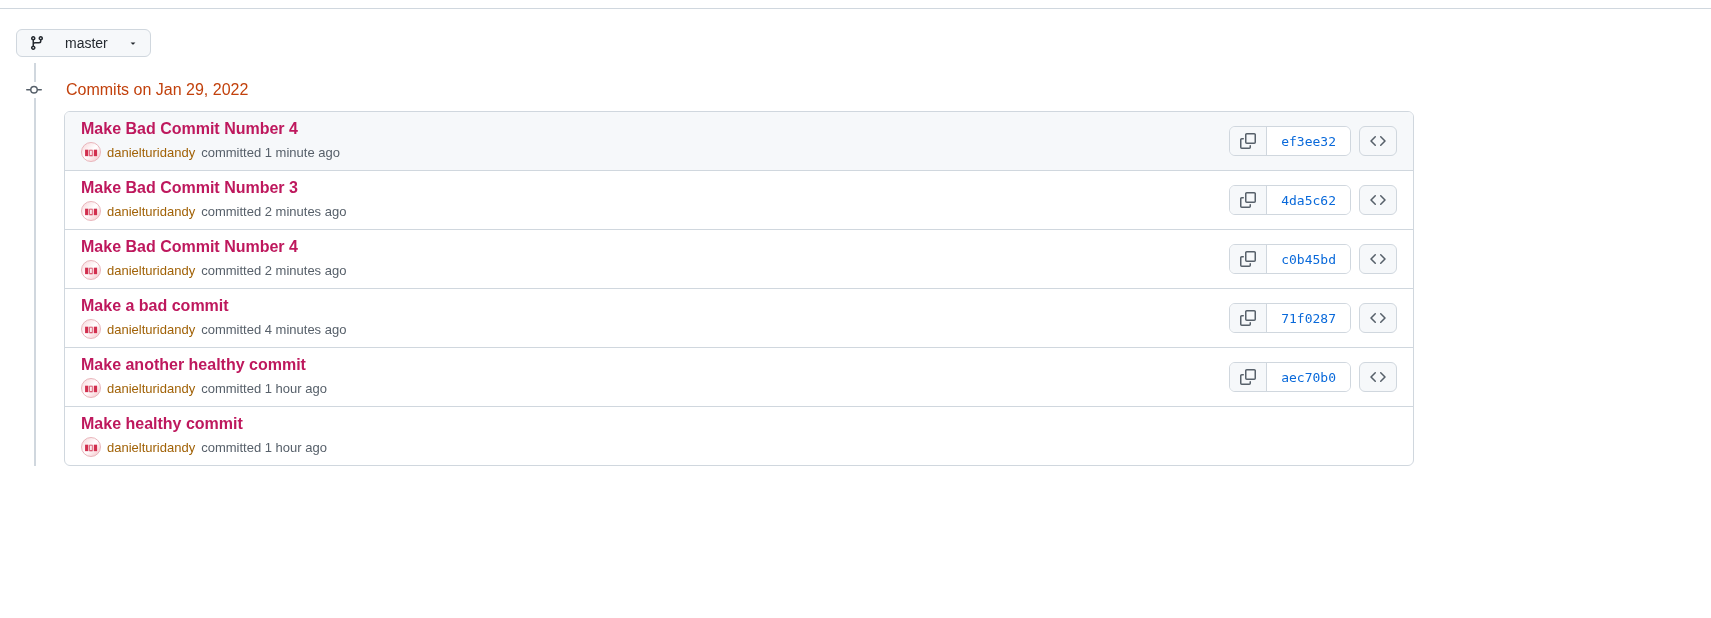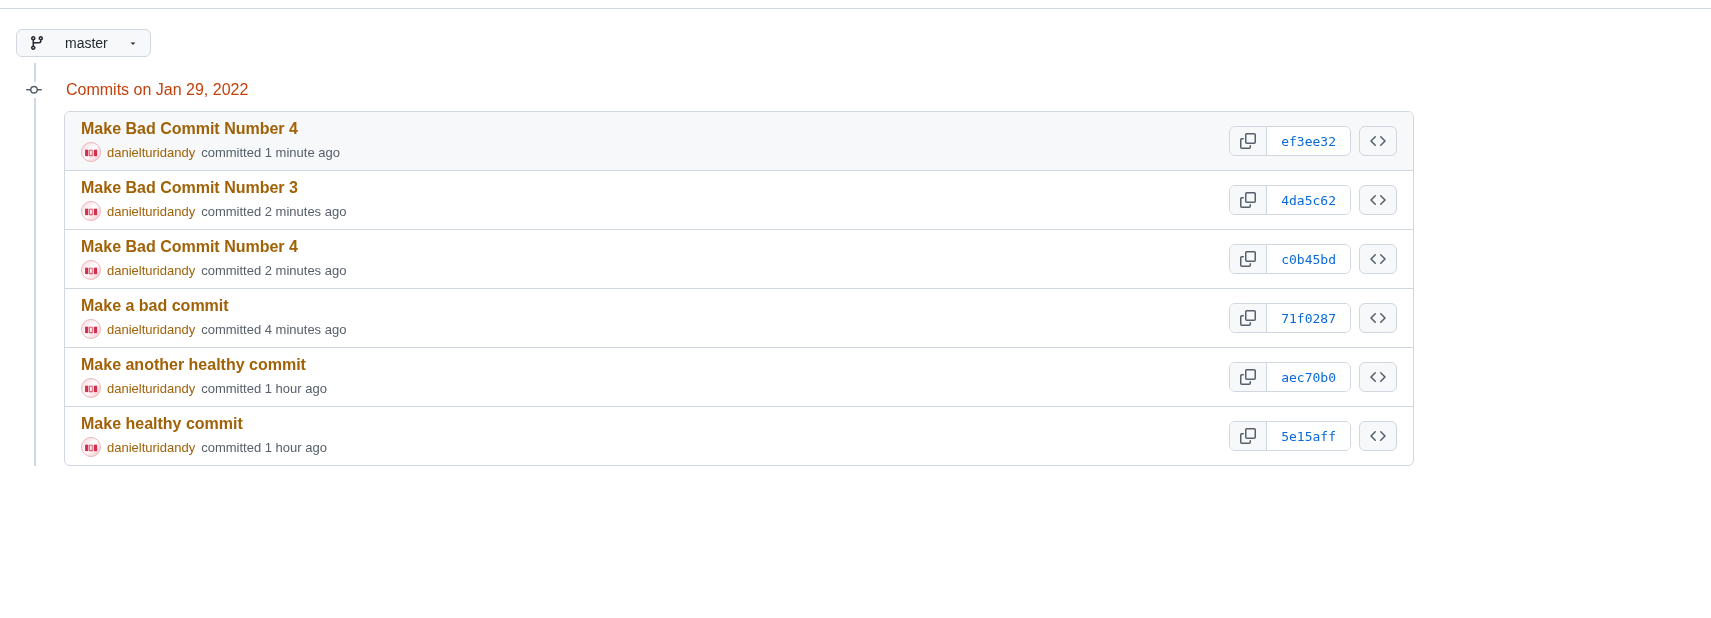--- a/index.html
+++ b/index.html
@@ -88,21 +88,21 @@
     }
     .commit-item.highlighted {
       background: #f6f8fa;
     }
     .commit-info {
       flex: 1;
     }
     .commit-title {
       font-size: 16px;
       font-weight: 600;
-      color: #a16207;
+      color: #be185d;
       margin-bottom: 4px;
       cursor: pointer;
     }
     .commit-meta {
       display: flex;
       align-items: center;
       gap: 6px;
       font-size: 13px;
       color: #57606a;
     }
@@ -361,37 +361,17 @@
 
   <div class="commit-item">
     <div class="commit-info">
       <div class="commit-title">Make healthy commit</div>
       <div class="commit-meta">
         <span class="avatar">▮▯▮</span>
         <span class="author-name">danielturidandy</span>
         <span>committed 1 hour ago</span>
       </div>
     </div>
-    <div class="commit-actions">
-      <div class="sha-group">
-        <button class="copy-btn">
-          <span>
-            <svg width="16" height="16" viewBox="0 0 16 16" fill="currentColor">
-              <path fill-rule="evenodd" d="M0 6.75C0 5.784.784 5 1.75 5h1.5a.75.75 0 010 1.5h-1.5a.25.25 0 00-.25.25v7.5c0 .138.112.25.25.25h7.5a.25.25 0 00.25-.25v-1.5a.75.75 0 011.5 0v1.5A1.75 1.75 0 019.25 16h-7.5A1.75 1.75 0 010 14.25v-7.5z"></path>
-              <path fill-rule="evenodd" d="M5 1.75C5 .784 5.784 0 6.75 0h7.5C15.216 0 16 .784 16 1.75v7.5A1.75 1.75 0 0114.25 11h-7.5A1.75 1.75 0 015 9.25v-7.5zm1.75-.25a.25.25 0 00-.25.25v7.5c0 .138.112.25.25.25h7.5a.25.25 0 00.25-.25v-7.5a.25.25 0 00-.25-.25h-7.5z"></path>
-            </svg>
-          </span>
-        </button>
-        <a class="sha-link">5e15aff</a>
-      </div>
-      <button class="browse-btn">
-        <span>
-          <svg width="16" height="16" viewBox="0 0 16 16" fill="currentColor">
-            <path fill-rule="evenodd" d="M4.72 3.22a.75.75 0 011.06 1.06L2.06 8l3.72 3.72a.75.75 0 11-1.06 1.06L.47 8.53a.75.75 0 010-1.06l4.25-4.25zm6.56 0a.75.75 0 10-1.06 1.06L13.94 8l-3.72 3.72a.75.75 0 101.06 1.06l4.25-4.25a.75.75 0 000-1.06l-4.25-4.25z"></path>
-          </svg>
-        </span>
-      </button>
-    </div>
   </div>
 </div>
 
   </div>
 </div>
 
 </body></html>

